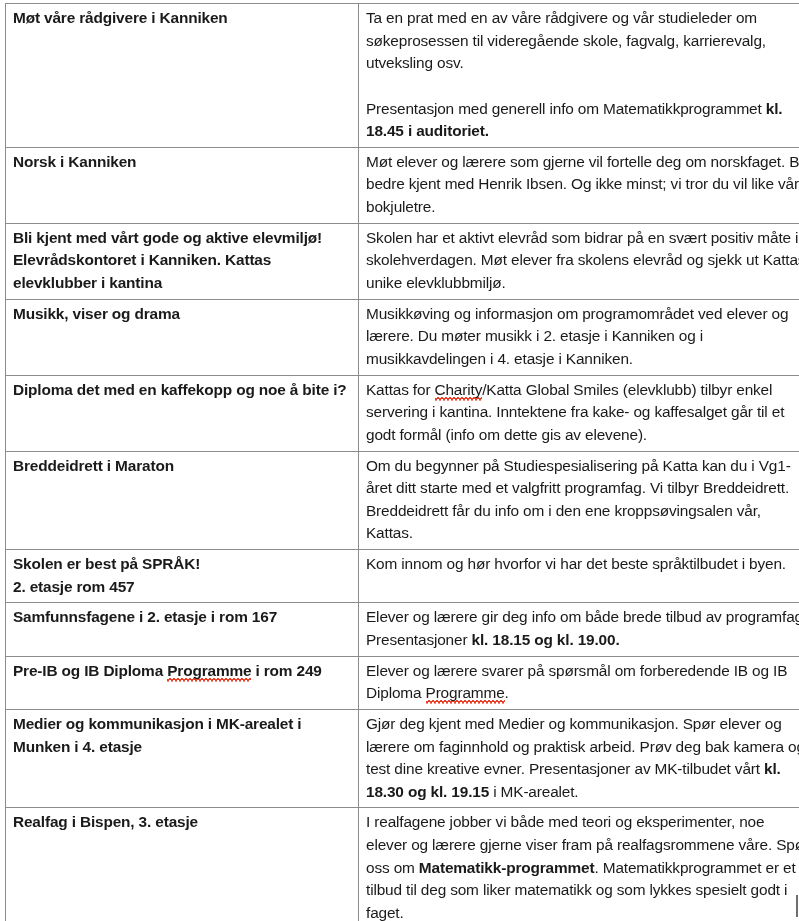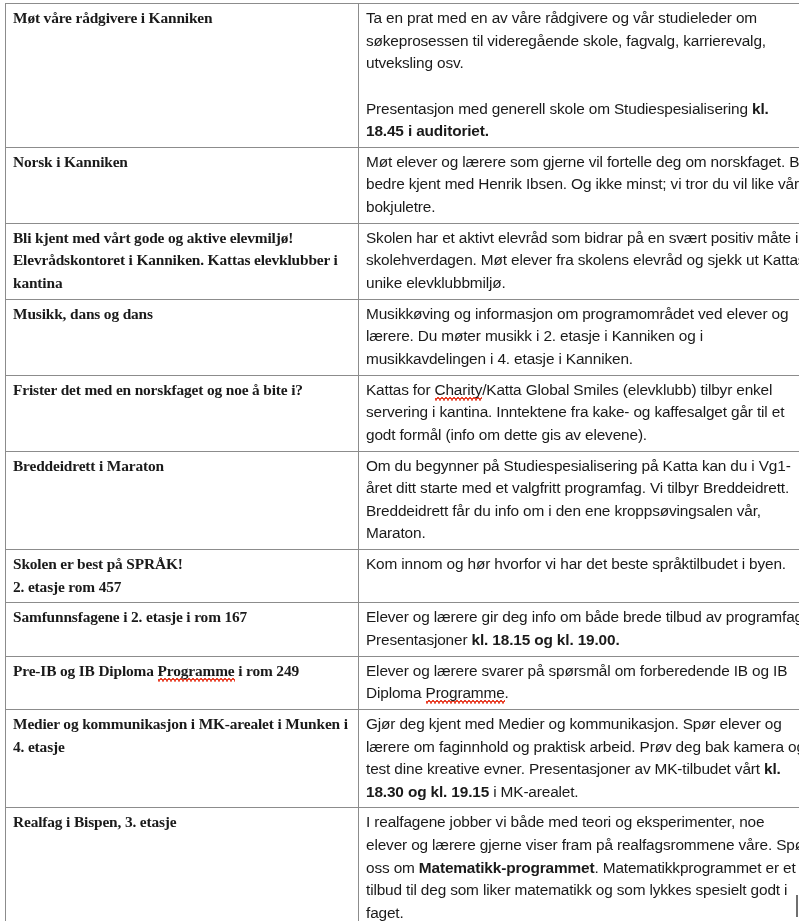--- a/index.html
+++ b/index.html
@@ -33,21 +33,20 @@
     border: 1px solid #8c8c8c;
     vertical-align: top;
     padding: 3px 6px 4px 7px;
     font-size: 15.4px;
     line-height: 1.47;
     letter-spacing: -0.15px;
   }
   td.col-title {
     width: 339px;
     font-weight: bold;
-    font-family: Liberation Serif, serif;
   }
   td.col-desc {
     width: 443px;
     font-weight: normal;
   }
   .b { font-weight: bold; }
   .spell {
     
     background-image:
       radial-gradient(circle at 1px 2.4px, #e8412a 1.05px, rgba(232,65,42,0) 1.45px),
@@ -70,41 +69,41 @@
   }
 </style>
 </head>
 <body>
 
 <div class="page">
   <table class="info-table">
     <tbody>
         <tr>
           <td class="col-title"><span>Møt våre rådgivere i Kanniken</span></td>
-          <td class="col-desc"><span>Ta en prat med en av våre rådgivere og vår studieleder om søkeprosessen til videregående skole, fagvalg, karrierevalg, utveksling osv.</span><span class="blank-line"></span><span>Presentasjon med generell skole om Studiespesialisering </span><span class="b">kl. 18.45 i auditoriet.</span></td>
+          <td class="col-desc"><span>Ta en prat med en av våre rådgivere og vår studieleder om søkeprosessen til videregående skole, fagvalg, karrierevalg, utveksling osv.</span><span class="blank-line"></span><span>Presentasjon med generell info om Matematikkprogrammet </span><span class="b">kl. 18.45 i auditoriet.</span></td>
         </tr>
         <tr>
           <td class="col-title"><span>Norsk i Kanniken</span></td>
           <td class="col-desc"><span>Møt elever og lærere som gjerne vil fortelle deg om norskfaget. Bli bedre kjent med Henrik Ibsen. Og ikke minst; vi tror du vil like vårt bokjuletre.</span></td>
         </tr>
         <tr>
           <td class="col-title"><span>Bli kjent med vårt gode og aktive elevmiljø! Elevrådskontoret i Kanniken. Kattas elevklubber i kantina</span></td>
           <td class="col-desc"><span>Skolen har et aktivt elevråd som bidrar på en svært positiv måte i skolehverdagen. Møt elever fra skolens elevråd og sjekk ut Kattas unike elevklubbmiljø.</span></td>
         </tr>
         <tr>
-          <td class="col-title"><span>Musikk, dans og dans</span></td>
+          <td class="col-title"><span>Musikk, viser og drama</span></td>
           <td class="col-desc"><span>Musikkøving og informasjon om programområdet ved elever og lærere. Du møter musikk i 2. etasje i Kanniken og i musikkavdelingen i 4. etasje i Kanniken.</span></td>
         </tr>
         <tr>
-          <td class="col-title"><span>Frister det med en norskfaget og noe å bite i?</span></td>
+          <td class="col-title"><span>Diploma det med en kaffekopp og noe å bite i?</span></td>
           <td class="col-desc"><span>Kattas for </span><span class="spell">Charity</span><span>/Katta Global Smiles (elevklubb) tilbyr enkel servering i kantina. Inntektene fra kake- og kaffesalget går til et godt formål (info om dette gis av elevene).</span></td>
         </tr>
         <tr>
           <td class="col-title"><span>Breddeidrett i Maraton</span></td>
-          <td class="col-desc"><span>Om du begynner på Studiespesialisering på Katta kan du i Vg1-året ditt starte med et valgfritt programfag. Vi tilbyr Breddeidrett. Breddeidrett får du info om i den ene kroppsøvingsalen vår, Maraton.</span></td>
+          <td class="col-desc"><span>Om du begynner på Studiespesialisering på Katta kan du i Vg1-året ditt starte med et valgfritt programfag. Vi tilbyr Breddeidrett. Breddeidrett får du info om i den ene kroppsøvingsalen vår, Kattas.</span></td>
         </tr>
         <tr>
           <td class="col-title"><span>Skolen er best på SPRÅK!</span><br><span>2. etasje rom 457</span></td>
           <td class="col-desc"><span>Kom innom og hør hvorfor vi har det beste språktilbudet i byen.</span></td>
         </tr>
         <tr>
           <td class="col-title"><span>Samfunnsfagene i 2. etasje i rom 167</span></td>
           <td class="col-desc"><span>Elever og lærere gir deg info om både brede tilbud av programfag. Presentasjoner </span><span class="b">kl. 18.15 og kl. 19.00.</span></td>
         </tr>
         <tr>

